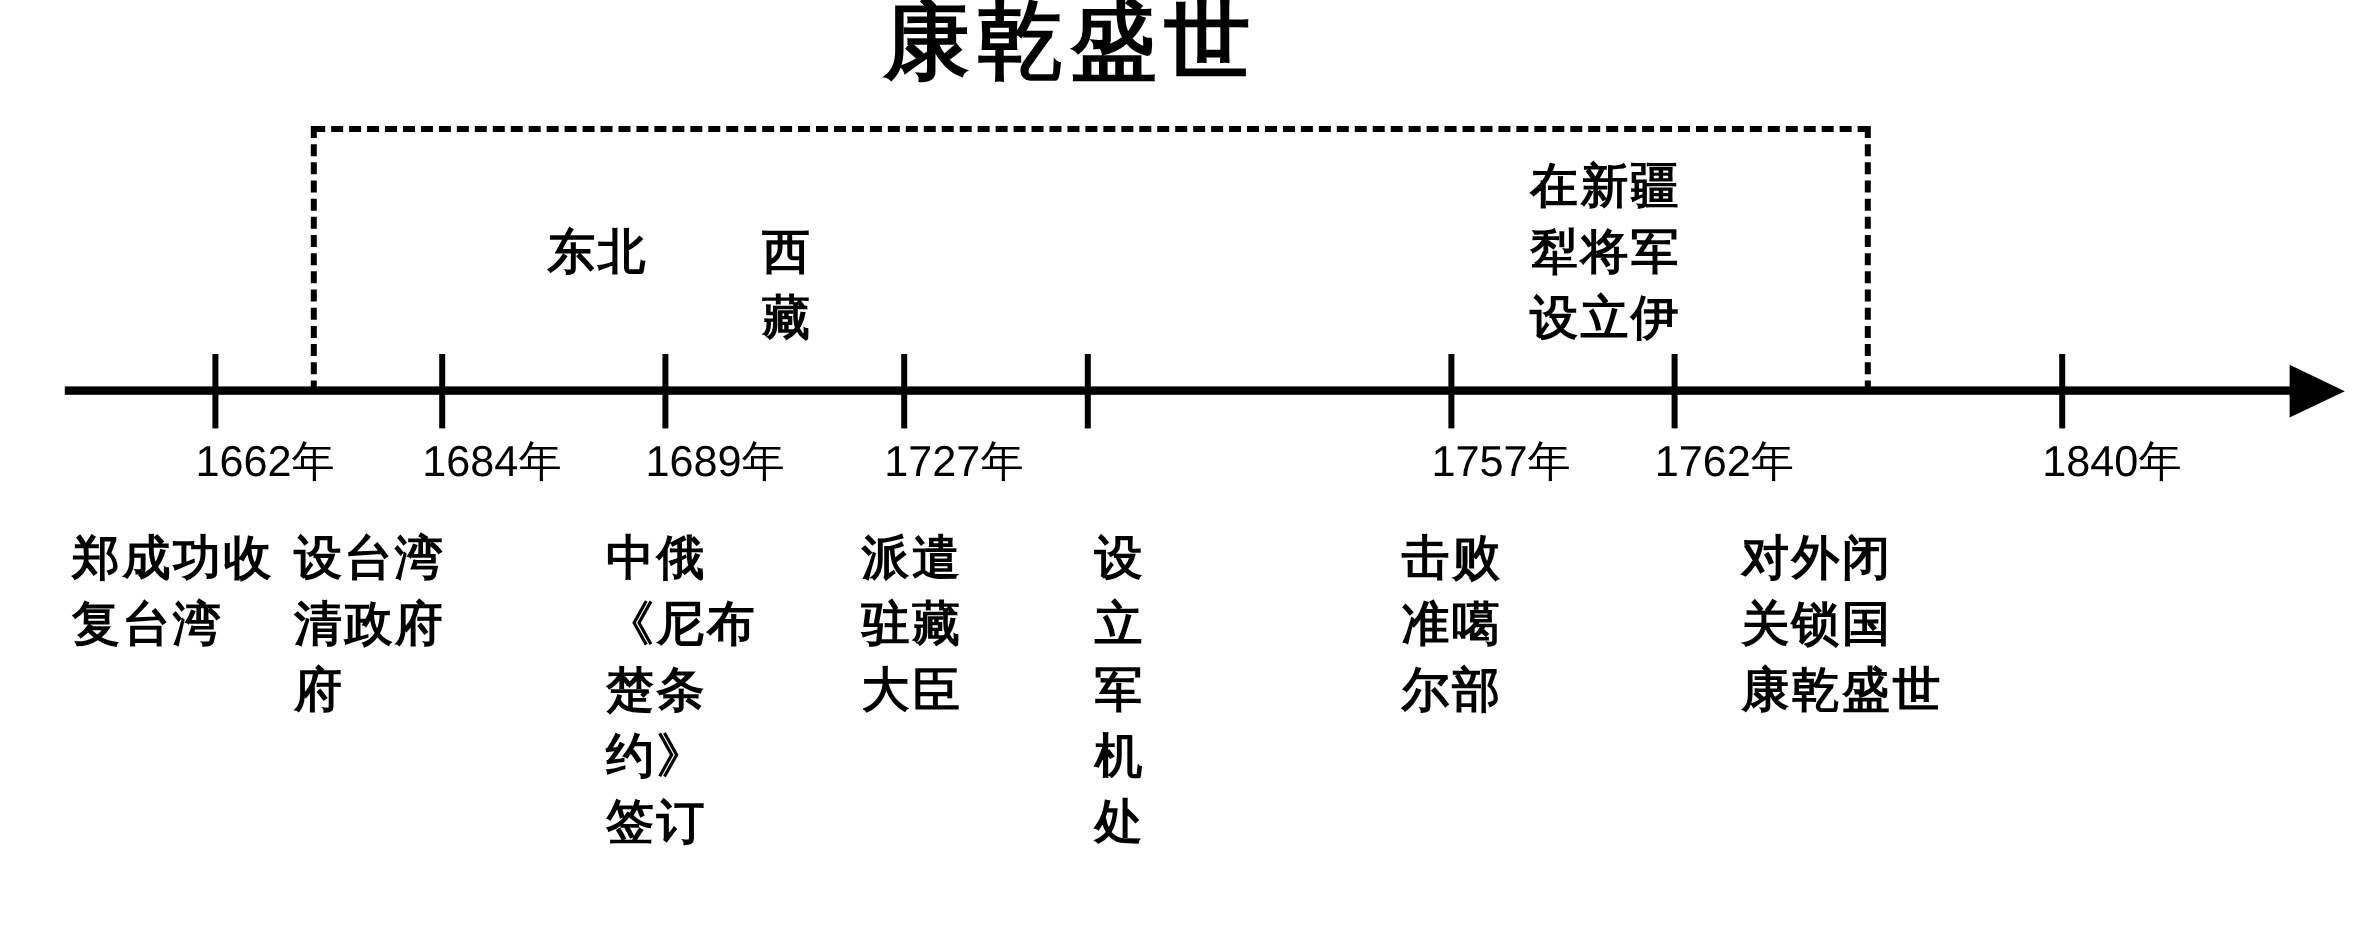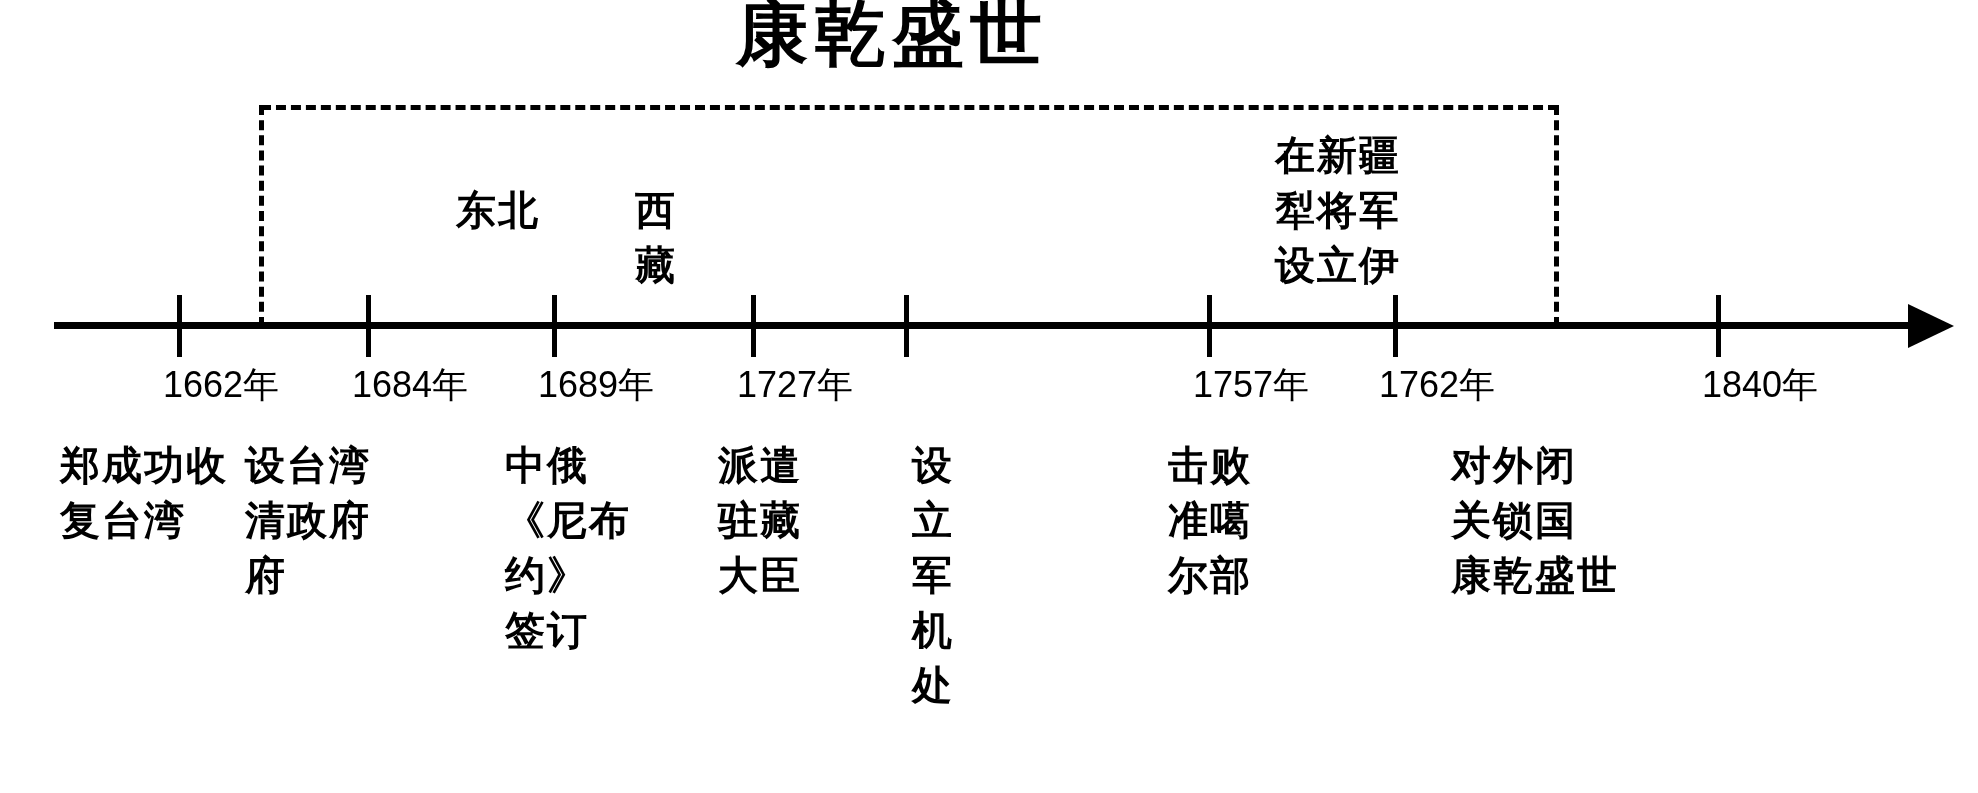--- a/index.html
+++ b/index.html
@@ -137,20 +137,20 @@
       <div class="abs year-label" style="left: 454px; width: 200px; top: 355px;">1689年</div>
       <div class="abs year-label" style="left: 653px; width: 200px; top: 355px;">1727年</div>
       <div class="abs year-label" style="left: 1109px; width: 200px; top: 355px;">1757年</div>
       <div class="abs year-label" style="left: 1295px; width: 200px; top: 355px;">1762年</div>
       <div class="abs year-label" style="left: 1618px; width: 200px; top: 355px;">1840年</div>
     </div>
 
   <div id="events-layer">
       <div class="abs event-block" style="left: 60px; top: 437px;"><div>郑成功收</div><div>复台湾</div></div>
       <div class="abs event-block" style="left: 245px; top: 437px;"><div>设台湾</div><div>清政府</div><div>府</div></div>
-      <div class="abs event-block" style="left: 505px; top: 437px;"><div>中俄</div><div>《尼布</div><div>约》</div><div>签订</div></div>
+      <div class="abs event-block" style="left: 505px; top: 437px;"><div>中俄</div><div>《尼布</div><div>楚条</div><div>约》</div><div>签订</div></div>
       <div class="abs event-block" style="left: 718px; top: 437px;"><div>派遣</div><div>驻藏</div><div>大臣</div></div>
       <div class="abs event-block" style="left: 912px; top: 437px;"><div>设</div><div>立</div><div>军</div><div>机</div><div>处</div></div>
       <div class="abs event-block" style="left: 1168px; top: 437px;"><div>击败</div><div>准噶</div><div>尔部</div></div>
       <div class="abs event-block" style="left: 1432px; top: 437px; margin-left: 19px;"><div>对外闭</div><div>关锁国</div><div>康乾盛世</div></div>
     </div>
 
 </div>
 
 </body></html>

